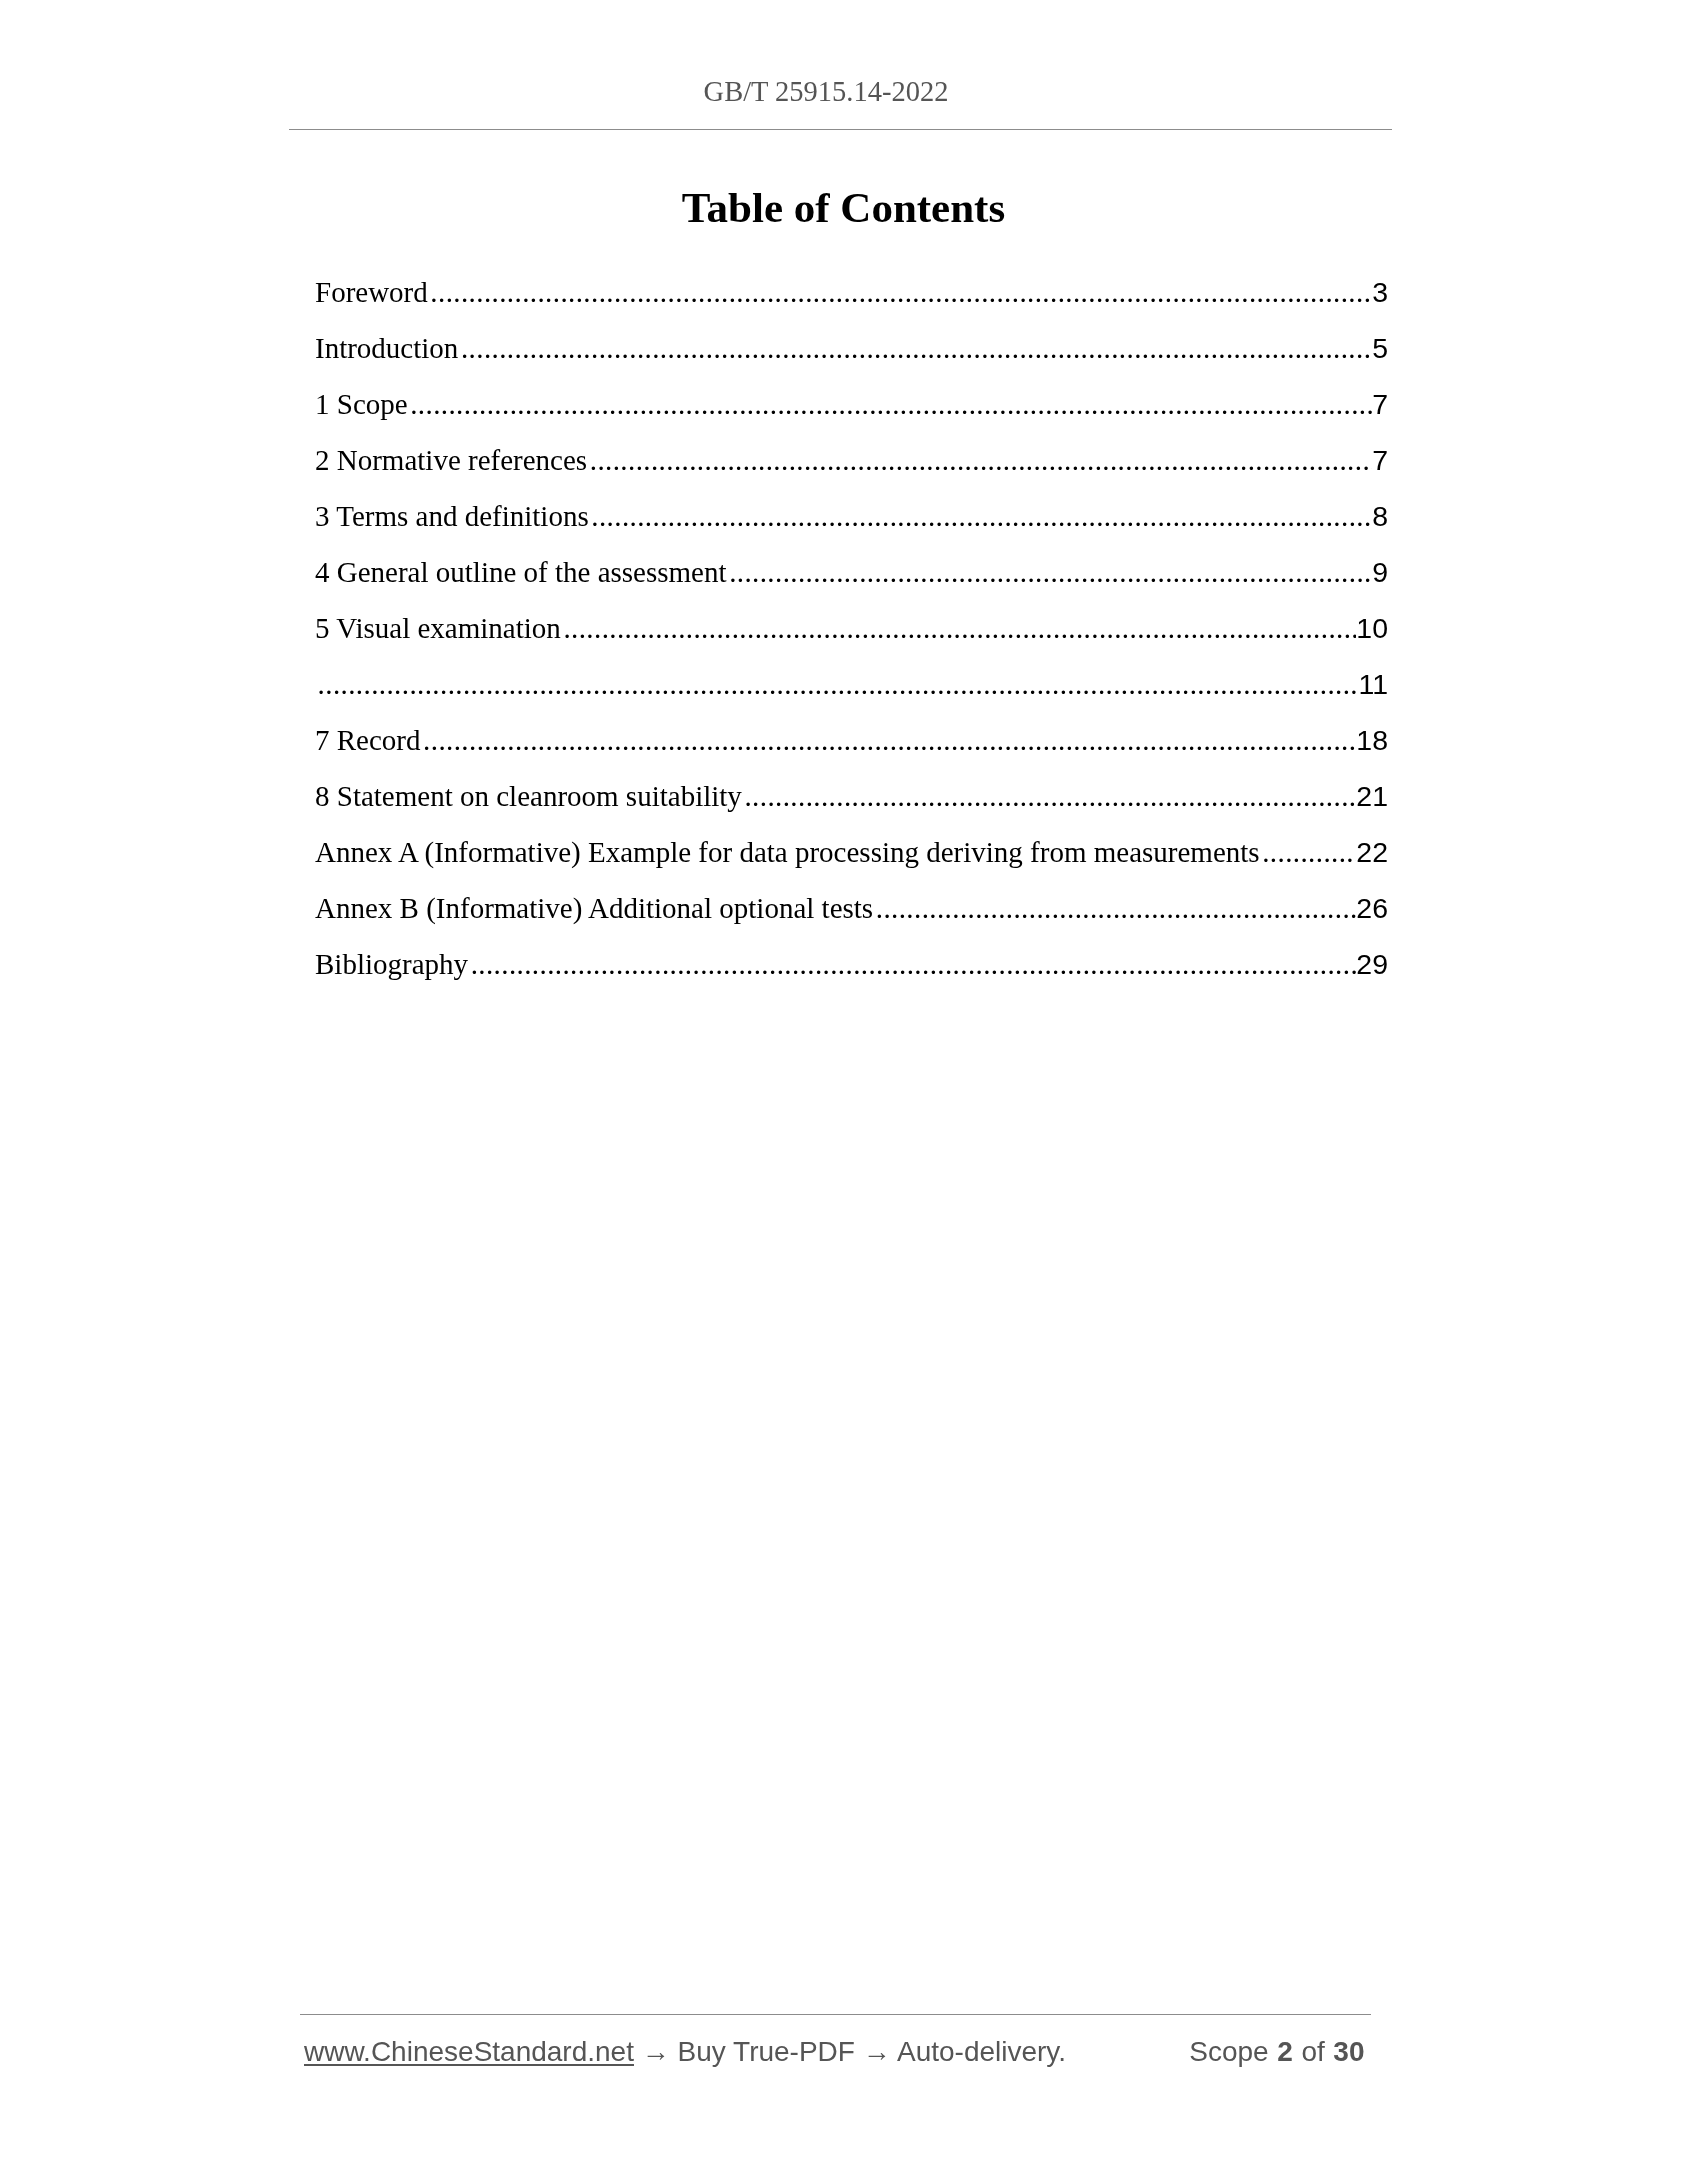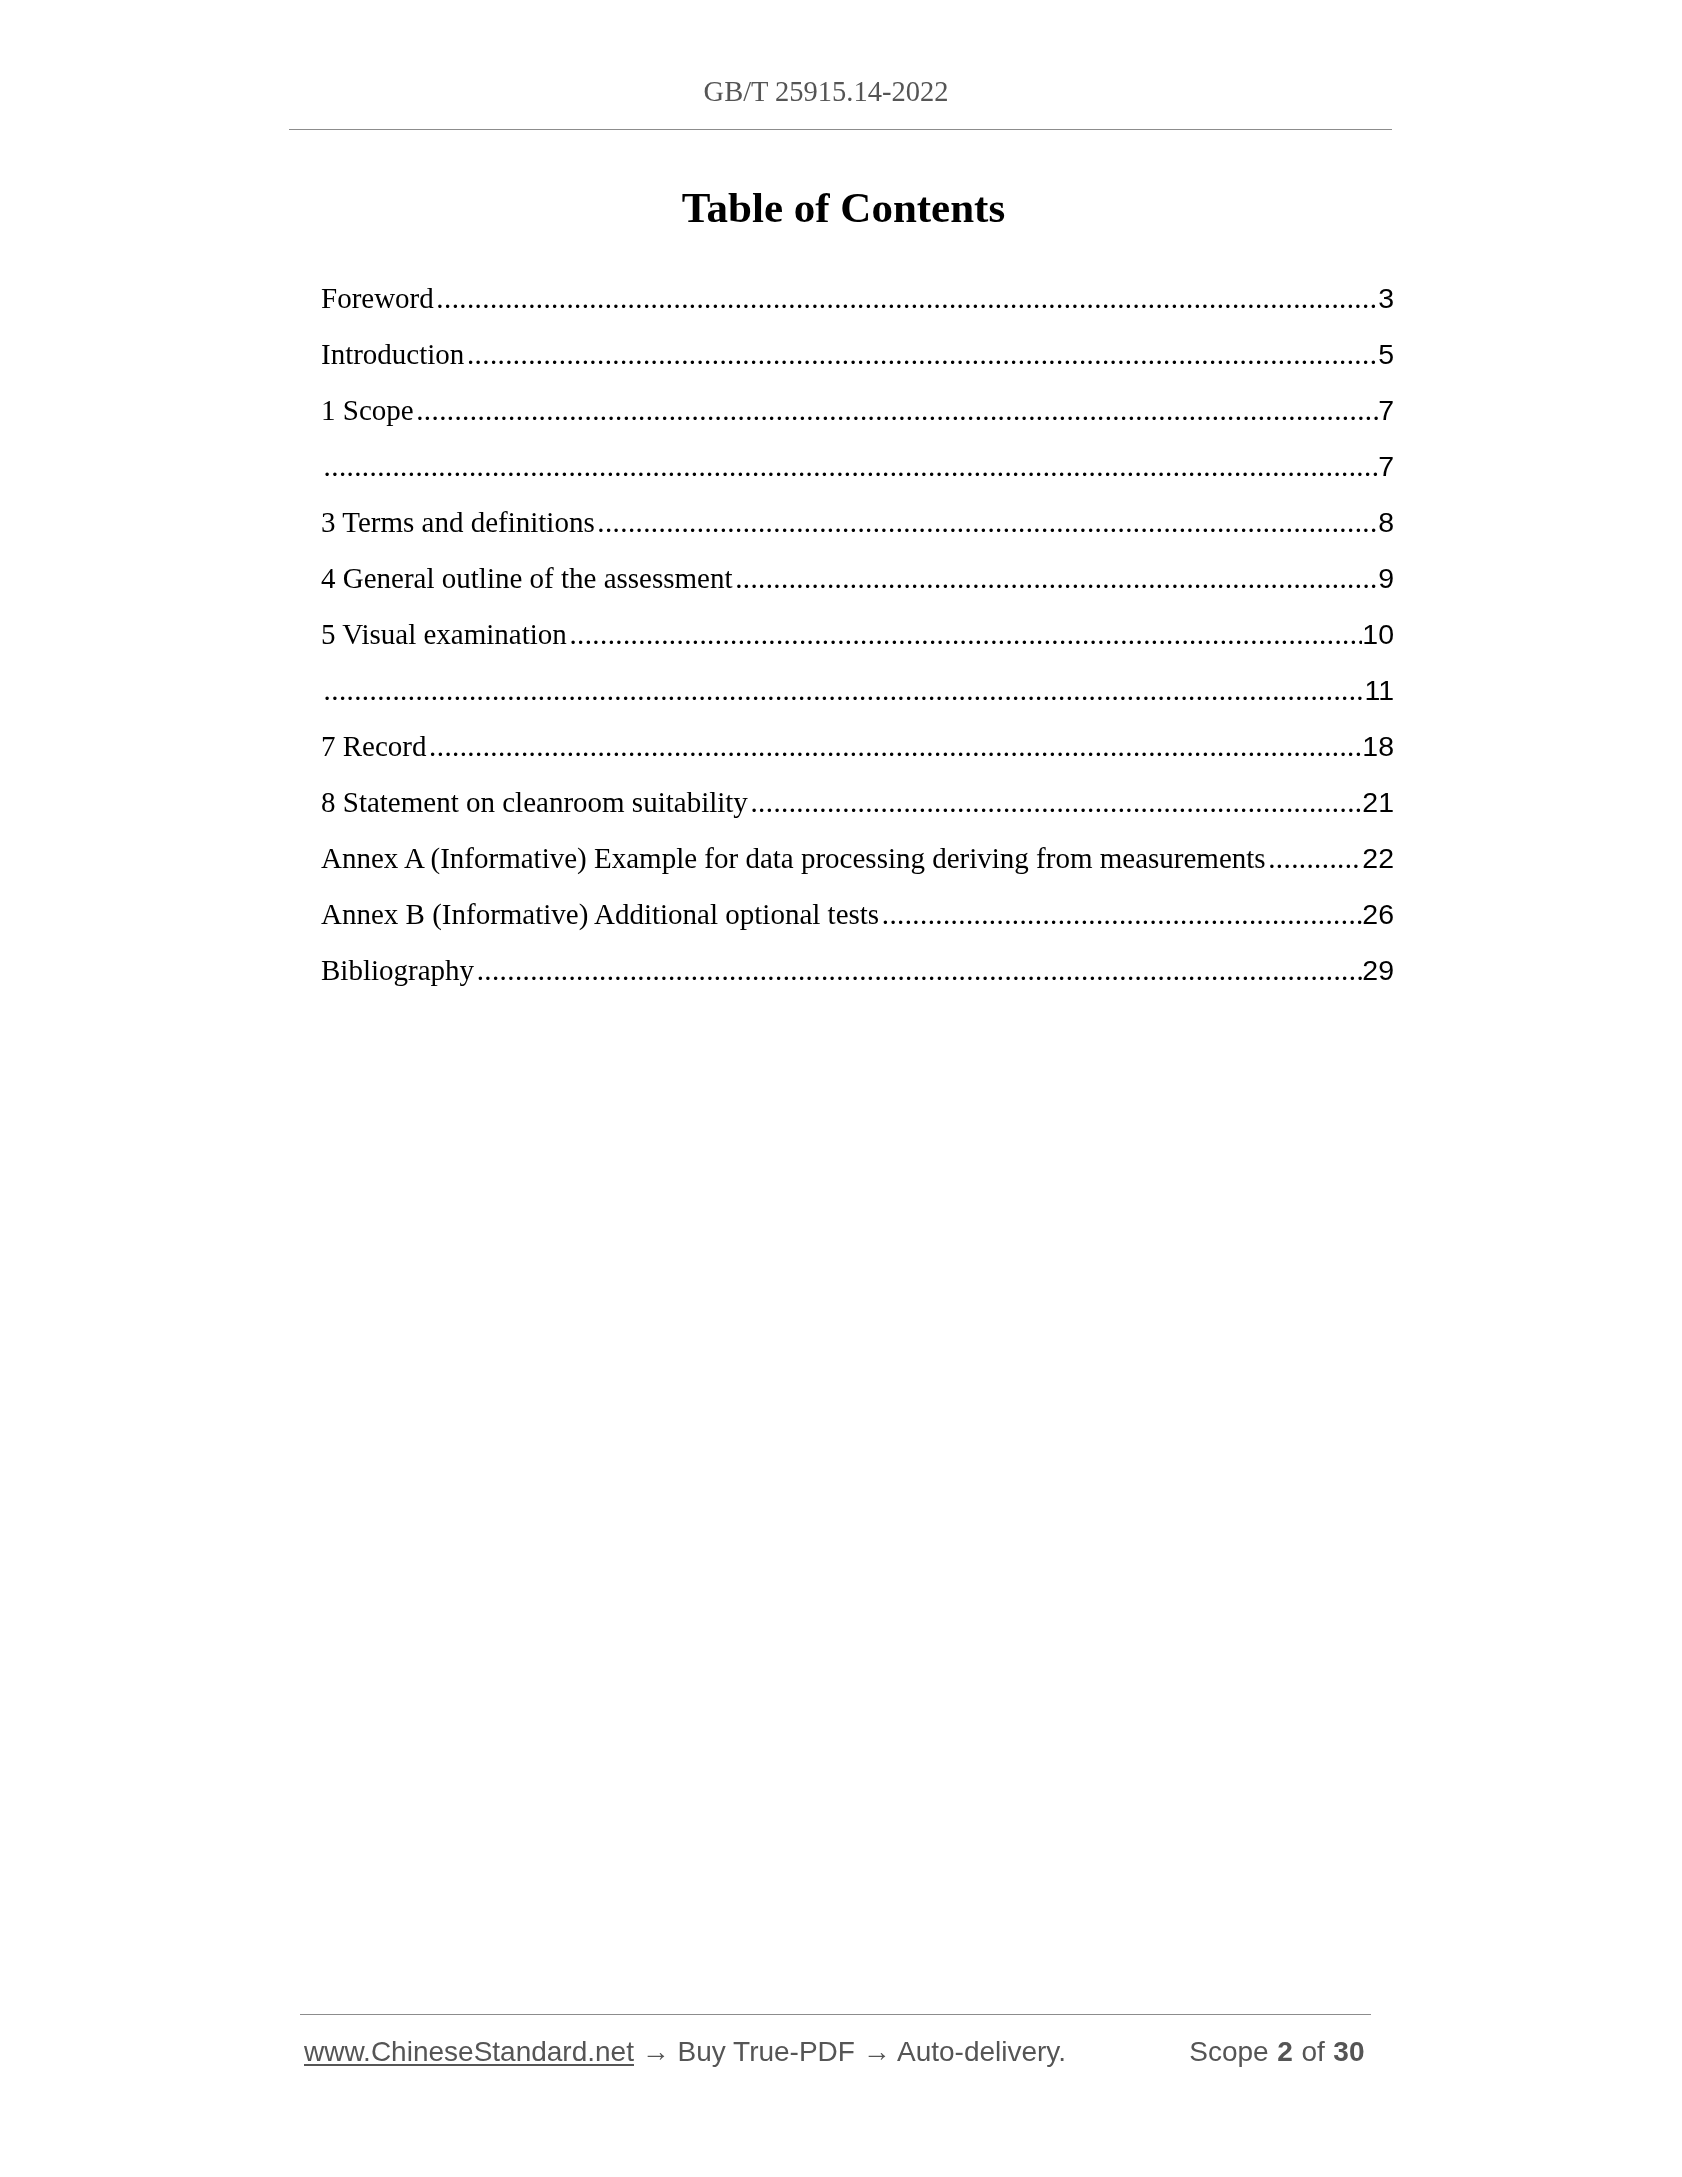--- a/index.html
+++ b/index.html
@@ -48,21 +48,21 @@
     font-size: 43px;
     line-height: normal;
     margin: 2px;
     white-space: nowrap;
   }
   .toc {
     position: absolute;
     top: 253px;
     left: 304px;
     width: 1073px;
-    margin: 17px;
+    margin: 11px;
     padding: 0;
     list-style: none;
   }
   .toc-row {
     display: flex;
     align-items: baseline;
     height: 56px;
     line-height: 56px;
     font-size: 29px;
     white-space: nowrap;
@@ -146,20 +146,21 @@
     <span class="toc-label">Introduction</span>
     <span class="toc-leader">............................................................................................................................................................................................................................................................................................................</span>
     <span class="toc-page">5</span>
   </li>
   <li class="toc-row">
     <span class="toc-label">1 Scope</span>
     <span class="toc-leader">............................................................................................................................................................................................................................................................................................................</span>
     <span class="toc-page">7</span>
   </li>
   <li class="toc-row">
+    <span class="toc-label">2 Normative references</span>
     <span class="toc-leader">............................................................................................................................................................................................................................................................................................................</span>
     <span class="toc-page">7</span>
   </li>
   <li class="toc-row">
     <span class="toc-label">3 Terms and definitions</span>
     <span class="toc-leader">............................................................................................................................................................................................................................................................................................................</span>
     <span class="toc-page">8</span>
   </li>
   <li class="toc-row">
     <span class="toc-label">4 General outline of the assessment</span>

